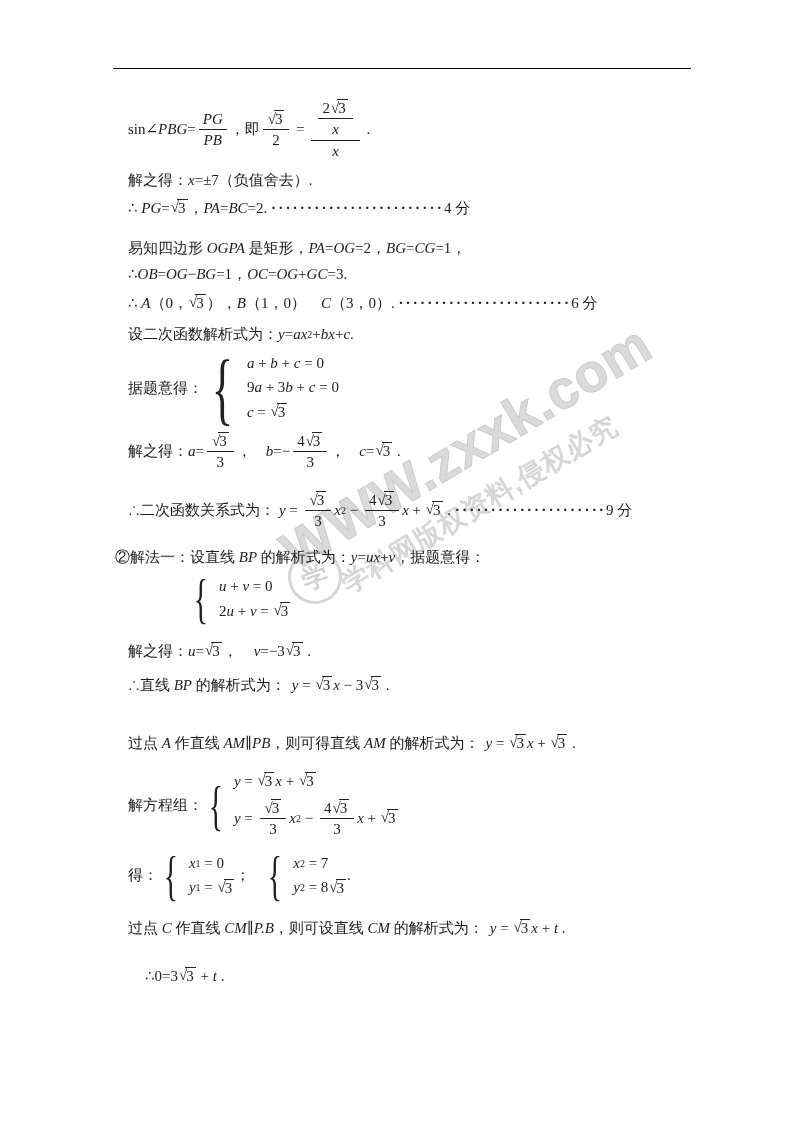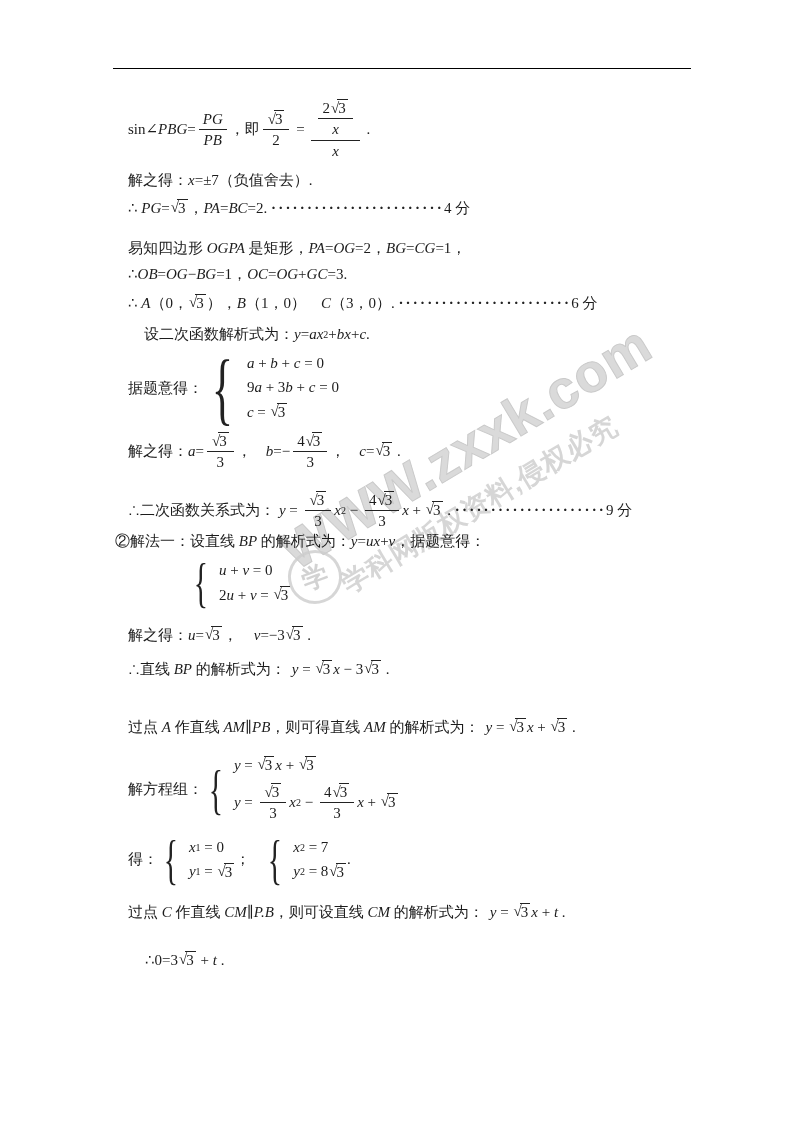--- a/index.html
+++ b/index.html
@@ -55,25 +55,25 @@
   <div class="wm-sub">学科网版权资料,侵权必究</div>
   <div class="wm-logo">学</div>
 
   <div class="content" id="math-content">
       <div class="line" style="margin-top: 17px;"><span class="rm">sin∠</span><span class="it">PBG</span><span class="rm">=</span><span class="frac"><span class="num"><span class="it">PG</span></span><span class="den"><span class="it">PB</span></span></span><span class="rm">，即</span><span class="frac"><span class="num"><span class="sqrt"><span class="sq">√</span><span class="ov"><span class="rm">3</span></span></span></span><span class="den"><span class="rm">2</span></span></span><span class="rm"> = </span><span class="frac"><span class="num"><span class="frac"><span class="num"><span class="rm">2</span><span class="sqrt"><span class="sq">√</span><span class="ov"><span class="rm">3</span></span></span></span><span class="den"><span class="it">x</span></span></span></span><span class="den"><span class="it">x</span></span></span><span class="rm"> .</span></div>
       <div class="line" style="margin-top: 9px;"><span class="rm">解之得：</span><span class="it">x</span><span class="rm">=±7（负值舍去）.</span></div>
       <div class="line" style="margin-top: 8px;"><span class="rm">∴ </span><span class="it">PG</span><span class="rm">=</span><span class="sqrt"><span class="sq">√</span><span class="ov"><span class="rm">3</span></span></span><span class="rm">，</span><span class="it">PA</span><span class="rm">=</span><span class="it">BC</span><span class="rm">=2. </span><span class="dots">························</span><span class="rm">4 分</span></div>
       <div class="line" style="margin-top: 20px;"><span class="rm">易知四边形 </span><span class="it">OGPA</span><span class="rm"> 是矩形，</span><span class="it">PA</span><span class="rm">=</span><span class="it">OG</span><span class="rm">=2，</span><span class="it">BG</span><span class="rm">=</span><span class="it">CG</span><span class="rm">=1，</span></div>
       <div class="line" style="margin-top: 6px;"><span class="rm">∴</span><span class="it">OB</span><span class="rm">=</span><span class="it">OG</span><span class="rm">−</span><span class="it">BG</span><span class="rm">=1，</span><span class="it">OC</span><span class="rm">=</span><span class="it">OG</span><span class="rm">+</span><span class="it">GC</span><span class="rm">=3.</span></div>
       <div class="line" style="margin-top: 9px;"><span class="rm">∴ </span><span class="it">A</span><span class="rm">（0，</span><span class="sqrt"><span class="sq">√</span><span class="ov"><span class="rm">3</span></span></span><span class="rm">），</span><span class="it">B</span><span class="rm">（1，0）　</span><span class="it">C</span><span class="rm">（3，0）. </span><span class="dots">························</span><span class="rm">6 分</span></div>
-      <div class="line" style="margin-top: 11px; margin-left: 16px;"><span class="rm">设二次函数解析式为：</span><span class="it">y</span><span class="rm">=</span><span class="it">ax</span><sup>2</sup><span class="rm">+</span><span class="it">bx</span><span class="rm">+</span><span class="it">c</span><span class="rm">.</span></div>
+      <div class="line" style="margin-top: 11px;"><span class="rm">设二次函数解析式为：</span><span class="it">y</span><span class="rm">=</span><span class="it">ax</span><sup>2</sup><span class="rm">+</span><span class="it">bx</span><span class="rm">+</span><span class="it">c</span><span class="rm">.</span></div>
       <div class="line" style="margin-top: 8px;"><span class="rm">据题意得：</span><span class="cases"><span class="brace" style="font-size: 81px; transform: scaleX(0.55);">{</span><span class="rows"><span class="crow"><span class="it">a</span><span class="rm"> + </span><span class="it">b</span><span class="rm"> + </span><span class="it">c</span><span class="rm"> = 0</span></span><span class="crow"><span class="rm">9</span><span class="it">a</span><span class="rm"> + 3</span><span class="it">b</span><span class="rm"> + </span><span class="it">c</span><span class="rm"> = 0</span></span><span class="crow"><span class="it">c</span><span class="rm"> = </span><span class="sqrt"><span class="sq">√</span><span class="ov"><span class="rm">3</span></span></span></span></span></span></div>
       <div class="line" style="margin-top: 6px;"><span class="rm">解之得：</span><span class="it">a</span><span class="rm">=</span><span class="frac"><span class="num"><span class="sqrt"><span class="sq">√</span><span class="ov"><span class="rm">3</span></span></span></span><span class="den"><span class="rm">3</span></span></span><span class="rm">，</span><span style="display: inline-block; width: 14px;"></span><span class="it">b</span><span class="rm">=−</span><span class="frac"><span class="num"><span class="rm">4</span><span class="sqrt"><span class="sq">√</span><span class="ov"><span class="rm">3</span></span></span></span><span class="den"><span class="rm">3</span></span></span><span class="rm">，</span><span style="display: inline-block; width: 14px;"></span><span class="it">c</span><span class="rm">=</span><span class="sqrt"><span class="sq">√</span><span class="ov"><span class="rm">3</span></span></span><span class="rm"> .</span></div>
       <div class="line" style="margin-top: 18px;"><span class="rm">∴二次函数关系式为：</span><span style="display: inline-block; width: 4px;"></span><span class="it">y</span><span class="rm"> = </span><span class="frac"><span class="num"><span class="sqrt"><span class="sq">√</span><span class="ov"><span class="rm">3</span></span></span></span><span class="den"><span class="rm">3</span></span></span><span class="it">x</span><sup>2</sup><span class="rm"> − </span><span class="frac"><span class="num"><span class="rm">4</span><span class="sqrt"><span class="sq">√</span><span class="ov"><span class="rm">3</span></span></span></span><span class="den"><span class="rm">3</span></span></span><span class="it">x</span><span class="rm"> + </span><span class="sqrt"><span class="sq">√</span><span class="ov"><span class="rm">3</span></span></span><span class="rm"> . </span><span class="dots">·····················</span><span class="rm">9 分</span></div>
-      <div class="line" style="margin-left: -13px;"><span class="rm">②解法一：设直线 </span><span class="it">BP</span><span class="rm"> 的解析式为：</span><span class="it">y</span><span class="rm">=</span><span class="it">ux</span><span class="rm">+</span><span class="it">v</span><span class="rm">，据题意得：</span></div>
+      <div class="line" style="margin-top: 16px; margin-left: -13px;"><span class="rm">②解法一：设直线 </span><span class="it">BP</span><span class="rm"> 的解析式为：</span><span class="it">y</span><span class="rm">=</span><span class="it">ux</span><span class="rm">+</span><span class="it">v</span><span class="rm">，据题意得：</span></div>
       <div class="line" style="margin-top: 8px; margin-left: 60px;"><span class="cases"><span class="brace" style="font-size: 54px; transform: scaleX(0.55);">{</span><span class="rows"><span class="crow"><span class="it">u</span><span class="rm"> + </span><span class="it">v</span><span class="rm"> = 0</span></span><span class="crow"><span class="rm">2</span><span class="it">u</span><span class="rm"> + </span><span class="it">v</span><span class="rm"> = </span><span class="sqrt"><span class="sq">√</span><span class="ov"><span class="rm">3</span></span></span></span></span></span></div>
       <div class="line" style="margin-top: 18px;"><span class="rm">解之得：</span><span class="it">u</span><span class="rm">=</span><span class="sqrt"><span class="sq">√</span><span class="ov"><span class="rm">3</span></span></span><span class="rm">，</span><span style="display: inline-block; width: 16px;"></span><span class="it">v</span><span class="rm">=−3</span><span class="sqrt"><span class="sq">√</span><span class="ov"><span class="rm">3</span></span></span><span class="rm"> .</span></div>
       <div class="line" style="margin-top: 14px;"><span class="rm">∴直线 </span><span class="it">BP</span><span class="rm"> 的解析式为：</span><span style="display: inline-block; width: 6px;"></span><span class="it">y</span><span class="rm"> = </span><span class="sqrt"><span class="sq">√</span><span class="ov"><span class="rm">3</span></span></span><span class="it">x</span><span class="rm"> − 3</span><span class="sqrt"><span class="sq">√</span><span class="ov"><span class="rm">3</span></span></span><span class="rm"> .</span></div>
       <div class="line" style="margin-top: 38px;"><span class="rm">过点 </span><span class="it">A</span><span class="rm"> 作直线 </span><span class="it">AM</span><span class="rm">∥</span><span class="it">PB</span><span class="rm">，则可得直线 </span><span class="it">AM</span><span class="rm"> 的解析式为：</span><span style="display: inline-block; width: 6px;"></span><span class="it">y</span><span class="rm"> = </span><span class="sqrt"><span class="sq">√</span><span class="ov"><span class="rm">3</span></span></span><span class="it">x</span><span class="rm"> + </span><span class="sqrt"><span class="sq">√</span><span class="ov"><span class="rm">3</span></span></span><span class="rm"> .</span></div>
       <div class="line" style="margin-top: 16px;"><span class="rm">解方程组：</span><span class="cases"><span class="brace" style="font-size: 54px; transform: scaleX(0.55);">{</span><span class="rows"><span class="crow"><span class="it">y</span><span class="rm"> = </span><span class="sqrt"><span class="sq">√</span><span class="ov"><span class="rm">3</span></span></span><span class="it">x</span><span class="rm"> + </span><span class="sqrt"><span class="sq">√</span><span class="ov"><span class="rm">3</span></span></span></span><span class="crow"><span class="it">y</span><span class="rm"> = </span><span class="frac"><span class="num"><span class="sqrt"><span class="sq">√</span><span class="ov"><span class="rm">3</span></span></span></span><span class="den"><span class="rm">3</span></span></span><span class="it">x</span><sup>2</sup><span class="rm"> − </span><span class="frac"><span class="num"><span class="rm">4</span><span class="sqrt"><span class="sq">√</span><span class="ov"><span class="rm">3</span></span></span></span><span class="den"><span class="rm">3</span></span></span><span class="it">x</span><span class="rm"> + </span><span class="sqrt"><span class="sq">√</span><span class="ov"><span class="rm">3</span></span></span></span></span></span></div>
       <div class="line" style="margin-top: 10px;"><span class="rm">得：</span><span class="cases"><span class="brace" style="font-size: 54px; transform: scaleX(0.55);">{</span><span class="rows"><span class="crow"><span class="it">x</span><sub>1</sub><span class="rm"> = 0</span></span><span class="crow"><span class="it">y</span><sub>1</sub><span class="rm"> = </span><span class="sqrt"><span class="sq">√</span><span class="ov"><span class="rm">3</span></span></span></span></span></span><span class="rm">；</span><span style="display: inline-block; width: 12px;"></span><span class="cases"><span class="brace" style="font-size: 54px; transform: scaleX(0.55);">{</span><span class="rows"><span class="crow"><span class="it">x</span><sub>2</sub><span class="rm"> = 7</span></span><span class="crow"><span class="it">y</span><sub>2</sub><span class="rm"> = 8</span><span class="sqrt"><span class="sq">√</span><span class="ov"><span class="rm">3</span></span></span></span></span></span><span class="rm">.</span></div>
       <div class="line" style="margin-top: 18px;"><span class="rm">过点 </span><span class="it">C</span><span class="rm"> 作直线 </span><span class="it">CM</span><span class="rm">∥</span><span class="it">P.B</span><span class="rm">，则可设直线 </span><span class="it">CM</span><span class="rm"> 的解析式为：</span><span style="display: inline-block; width: 6px;"></span><span class="it">y</span><span class="rm"> = </span><span class="sqrt"><span class="sq">√</span><span class="ov"><span class="rm">3</span></span></span><span class="it">x</span><span class="rm"> + </span><span class="it">t</span><span class="rm"> .</span></div>
       <div class="line" style="margin-top: 28px; margin-left: 17px;"><span class="rm">∴0=</span><span class="rm">3</span><span class="sqrt"><span class="sq">√</span><span class="ov"><span class="rm">3</span></span></span><span class="rm"> + </span><span class="it">t</span><span class="rm"> .</span></div>
     </div>
 </div>

